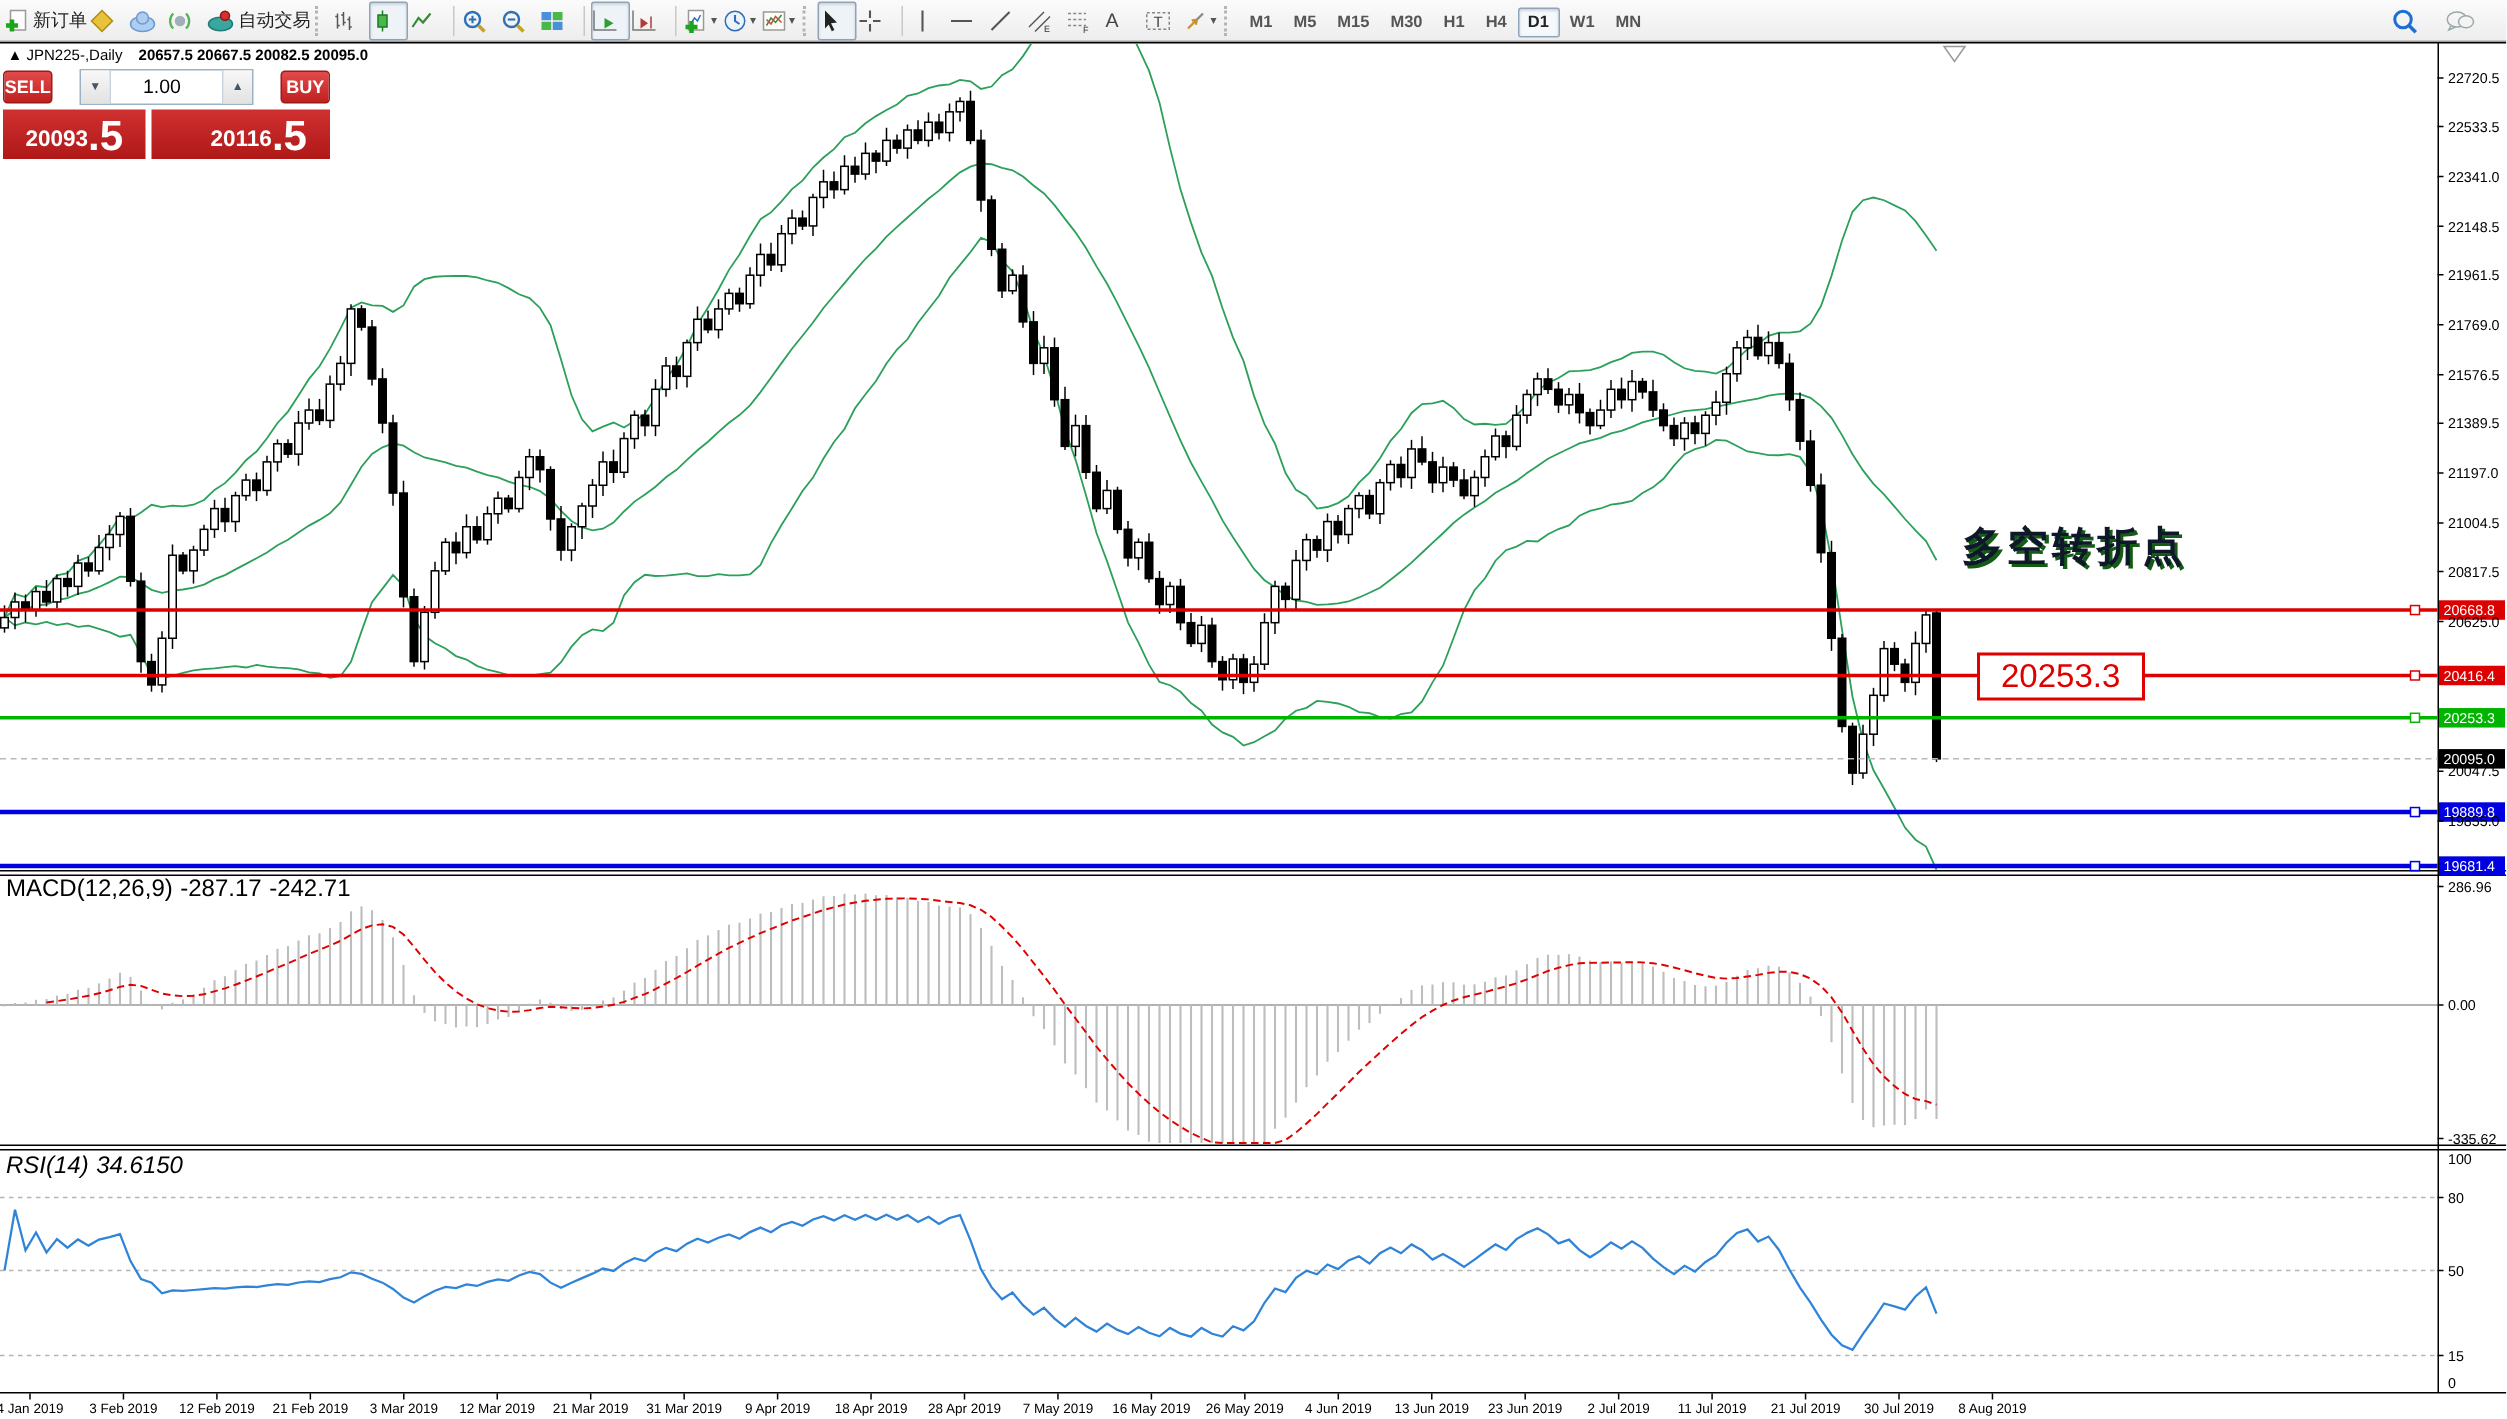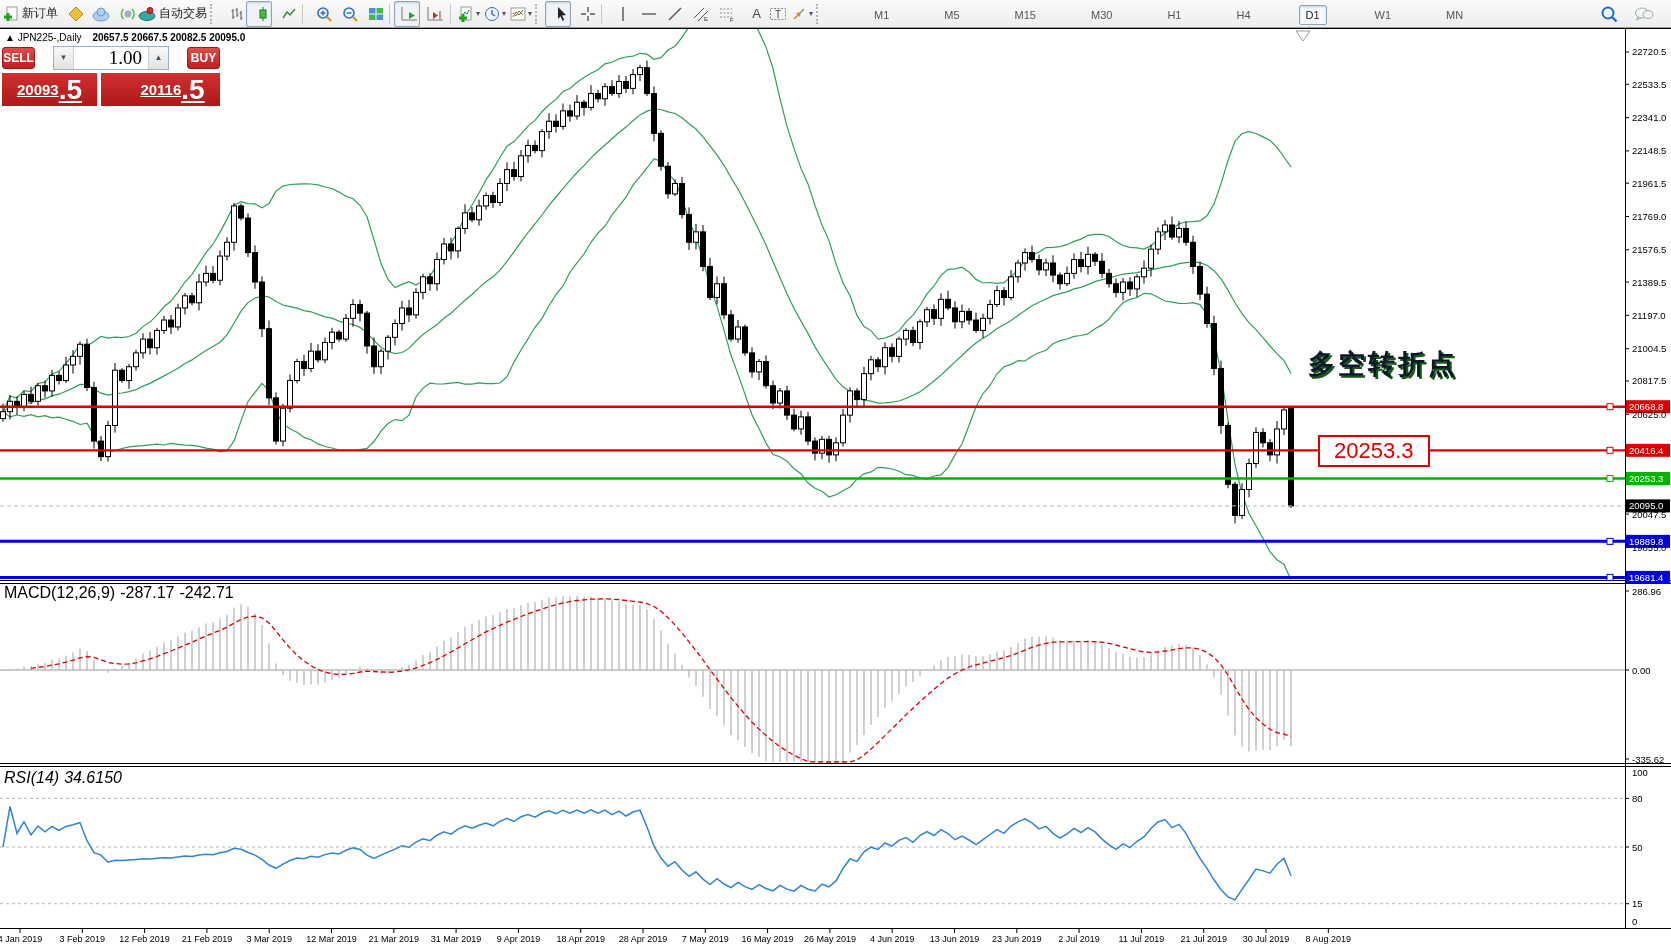--- a/index.html
+++ b/index.html
@@ -1,50 +1,50 @@
 <!DOCTYPE html>
 <html><head>
 <meta charset="utf-8">
 <style>
   html,body{margin:0;padding:0;background:#fff;width:1671px;height:946px;overflow:hidden;
     font-family:"Liberation Sans",sans-serif;-webkit-font-smoothing:antialiased;}
   .app{position:relative;width:1671px;height:946px;}
   
   .toolbar{height:28px;background:linear-gradient(#fbfbfb,#ededed);border-bottom:1px solid #9a9a9a;
     display:flex;align-items:center;padding:0 2px;box-sizing:border-box;white-space:nowrap;}
-  .tb{display:inline-flex;align-items:center;justify-content:flex-end;height:24px;min-width:24px;
+  .tb{display:inline-flex;align-items:center;justify-content:flex-start;height:24px;min-width:24px;
     border:1px solid transparent;border-radius:2px;color:#444;}
   .tb.active{border:1px solid #8fa4b8;background:#eef3f8;box-shadow:inset 0 1px 2px rgba(0,0,0,.15);}
   .tb .cap{font-size:12px;color:#222;margin-left:3px;}
   .sep{width:1px;height:20px;background:#c8c8c8;margin:0 4px;}
   .grip{width:4px;height:20px;border-left:2px dotted #b5b5b5;margin:0 4px 0 2px;}
-  .tf{font-size:11px;font-weight:normal;color:#555;padding:3px 6px;border:1px solid transparent;border-radius:2px;margin-left:41px;}
+  .tf{font-size:11px;font-weight:bold;color:#555;padding:3px 6px;border:1px solid transparent;border-radius:2px;}
   .tf.active{border:1px solid #8fa4b8;background:#f6f9fc;box-shadow:inset 0 1px 2px rgba(0,0,0,.18);color:#222;}
   .drop{font-size:8px;color:#555;margin-left:2px;}
   .tb-right{margin-left:auto;display:inline-flex;align-items:center;gap:10px;margin-right:14px;}
   
   .chart-area{position:absolute;left:0;top:28px;width:1671px;height:918px;background:#fff;}
   #chart-svg{position:absolute;left:0;top:0;}
   svg text{font-family:"Liberation Sans",sans-serif;}
   .chart-title{position:absolute;left:5px;top:4px;font-size:10px;color:#000;z-index:4;}
   .chart-title b{font-weight:bold;margin-left:8px;}
   
   .trade-panel{position:absolute;left:2px;top:18px;z-index:5;width:218px;}
   .tp-row1{display:flex;align-items:center;height:23px;gap:15px;}
   .tp-sell,.tp-buy{width:46px;height:22px;border:1px solid #9b1b1b;border-radius:3px;color:#fff;
     font-size:12px;font-weight:bold;background:linear-gradient(#e14b4b,#c02020);padding:0;}
   .tp-spin{display:flex;align-items:center;margin:0 3px;height:22px;border:1px solid #9db1c5;background:#fff;}
   .tp-dn,.tp-up{width:19px;height:22px;display:inline-flex;align-items:center;justify-content:center;
     font-size:8px;color:#456;background:linear-gradient(#f8f8f8,#e2e2e2);}
   .tp-dn{border-right:1px solid #c6d2de;}
   .tp-up{border-left:1px solid #c6d2de;}
-  .tp-vol{width:68px;text-align:right;font-size:19px;padding-right:6px;color:#000;font-family:Liberation Serif, serif;}
+  .tp-vol{width:68px;text-align:center;font-size:13px;padding-right:6px;color:#000;}
   .tp-row2{display:flex;margin-top:4px;}
   .tp-price{width:106px;height:33px;background:linear-gradient(#d03030,#b01818);color:#fff;
-    display:flex;align-items:center;justify-content:center;font-weight:bold;text-decoration:underline;}
+    display:flex;align-items:flex-end;justify-content:center;font-weight:bold;}
   .tp-price .small{font-size:15px;line-height:26px;}
   .tp-price .big{font-size:28px;line-height:30px;}
   .tp-price+.tp-price{margin-left:4px;padding-left:24px;}
   
   .ind-label{position:absolute;left:4px;font-size:16px;color:#000;z-index:4;}
   .ind-label span{margin-right:5px;}
   
   .annot-turning{position:absolute;left:1308px;top:318px;z-index:4;font-size:27px;font-weight:bold;
     color:#0f172a;text-shadow:2px 2px 0 #135c13;letter-spacing:3px;}
   .annot-box{position:absolute;left:1318px;top:407px;z-index:4;border:2px solid #e00000;color:#e00000;

